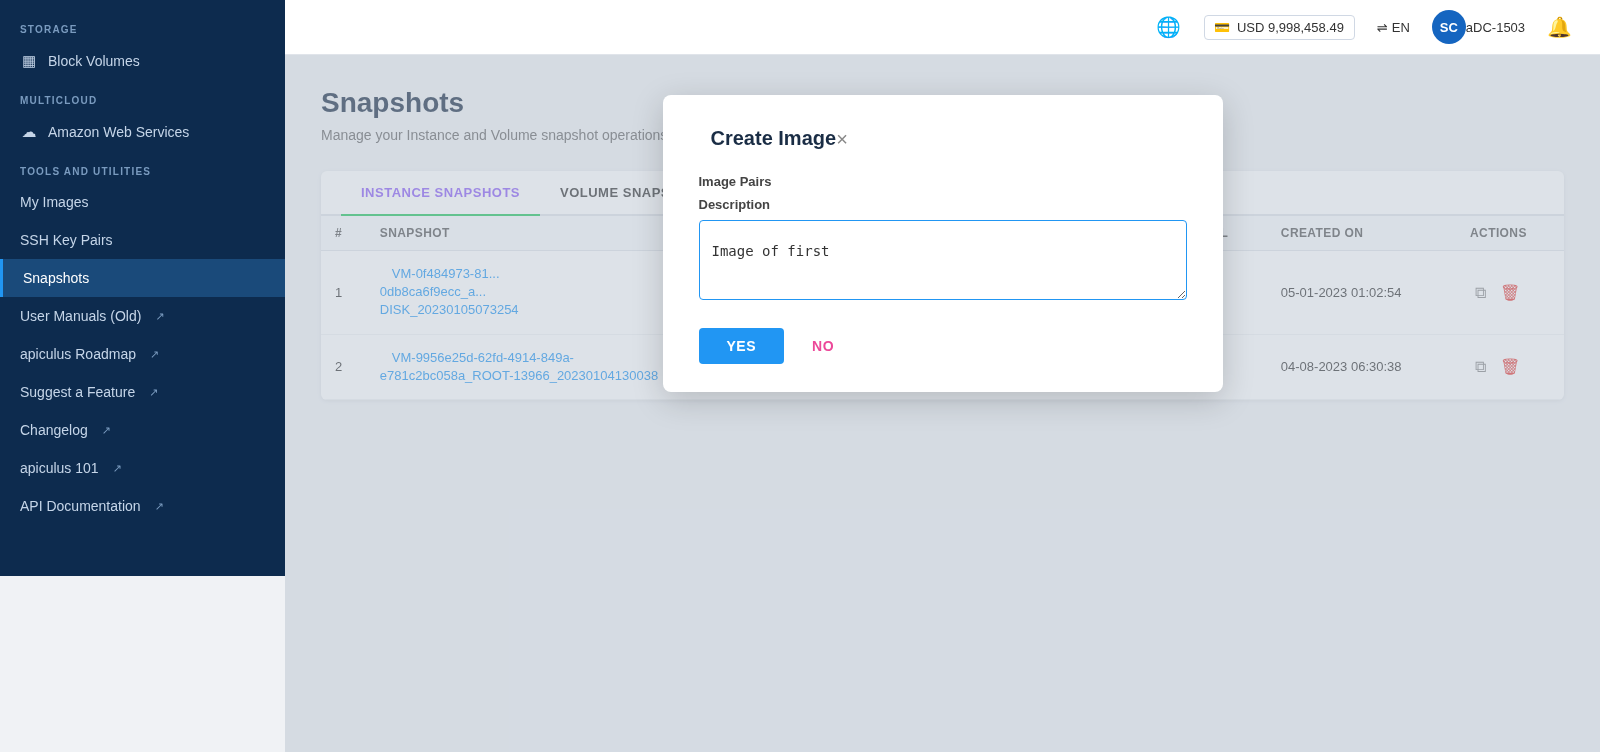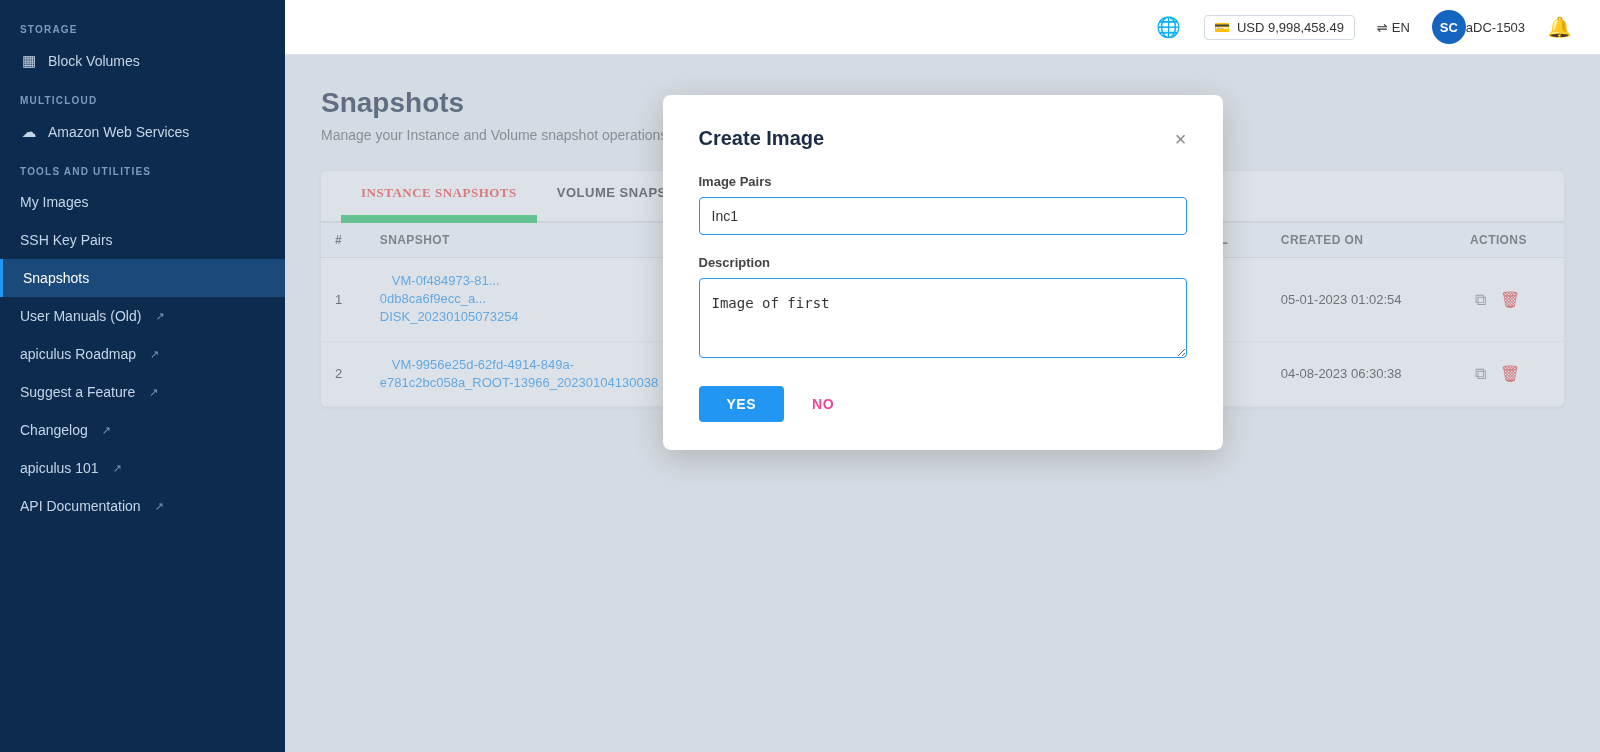--- a/index.html
+++ b/index.html
@@ -6,21 +6,21 @@
     body { font-family: 'Segoe UI', Arial, sans-serif; background: #f0f2f5; display: flex; height: 752px; overflow: hidden; }
 
     
     .sidebar {
       width: 285px;
       min-width: 285px;
       background: #0d2b4e;
       color: #c5d5e8;
       display: flex;
       flex-direction: column;
-      height: 752px;
+      height: 576px;
       overflow-y: auto;
     }
     .sidebar-section-label {
       font-size: 10px;
       font-weight: 700;
       letter-spacing: 1.2px;
       color: #7a9bbf;
       padding: 14px 20px 6px 20px;
       text-transform: uppercase;
     }
@@ -154,23 +154,22 @@
       font-size: 13px;
       font-weight: 700;
       color: #333;
       letter-spacing: 0.5px;
       text-transform: uppercase;
       cursor: pointer;
       border-bottom: 2px solid transparent;
       margin-bottom: -2px;
     }
     .table-tab.active {
-      color: #ef4444;
-      border-bottom: 8px solid #22c55e;
-      font-family: Liberation Serif, serif;
+      color: #8b5cf6;
+      border-bottom: 2px solid #22c55e;
     }
     table {
       width: 100%;
       border-collapse: collapse;
       font-size: 13px;
     }
     thead tr {
       background: #f7f9fc;
       border-bottom: 1px solid #e0e4ea;
     }
@@ -226,22 +225,22 @@
       background: #fff;
       border-radius: 8px;
       box-shadow: 0 8px 32px rgba(0,0,0,0.18);
       width: 560px;
       padding: 32px 36px 28px 36px;
       position: relative;
     }
     .modal-header {
       display: flex;
       align-items: center;
-      justify-content: space-between;
       margin-bottom: 24px;
+      margin-left: 12px;
     }
     .modal-title {
       font-size: 20px;
       font-weight: 600;
       color: #1a2d45;
     }
     .modal-close {
       background: none;
       border: none;
       font-size: 20px;
@@ -261,21 +260,21 @@
       padding: 10px 12px;
       border: 1.5px solid #2196f3;
       border-radius: 4px;
       font-size: 14px;
       color: #333;
       outline: none;
       margin-bottom: 20px;
     }
     .modal-textarea {
       width: 100%;
-      padding: 16px 12px;
+      padding: 22px 12px;
       border: 1.5px solid #2196f3;
       border-radius: 4px;
       font-size: 14px;
       color: #333;
       outline: none;
       resize: vertical;
       height: 80px;
       margin-bottom: 24px;
     }
     .modal-actions {
@@ -438,21 +437,20 @@
     </div>
 
     <div class="overlay">
       <div class="modal">
         <div class="modal-header">
           <span class="modal-title">Create Image</span>
           <button class="modal-close">×</button>
         </div>
 
         <label class="modal-label">Image Pairs</label>
-        <input class="modal-input" type="text" value="Inc1" style="">
 
         <label class="modal-label">Description</label>
         <textarea class="modal-textarea" style="">Image of first</textarea>
 
         <div class="modal-actions">
           <button class="btn-yes">YES</button>
           <button class="btn-no">NO</button>
         </div>
       </div>
     </div>

